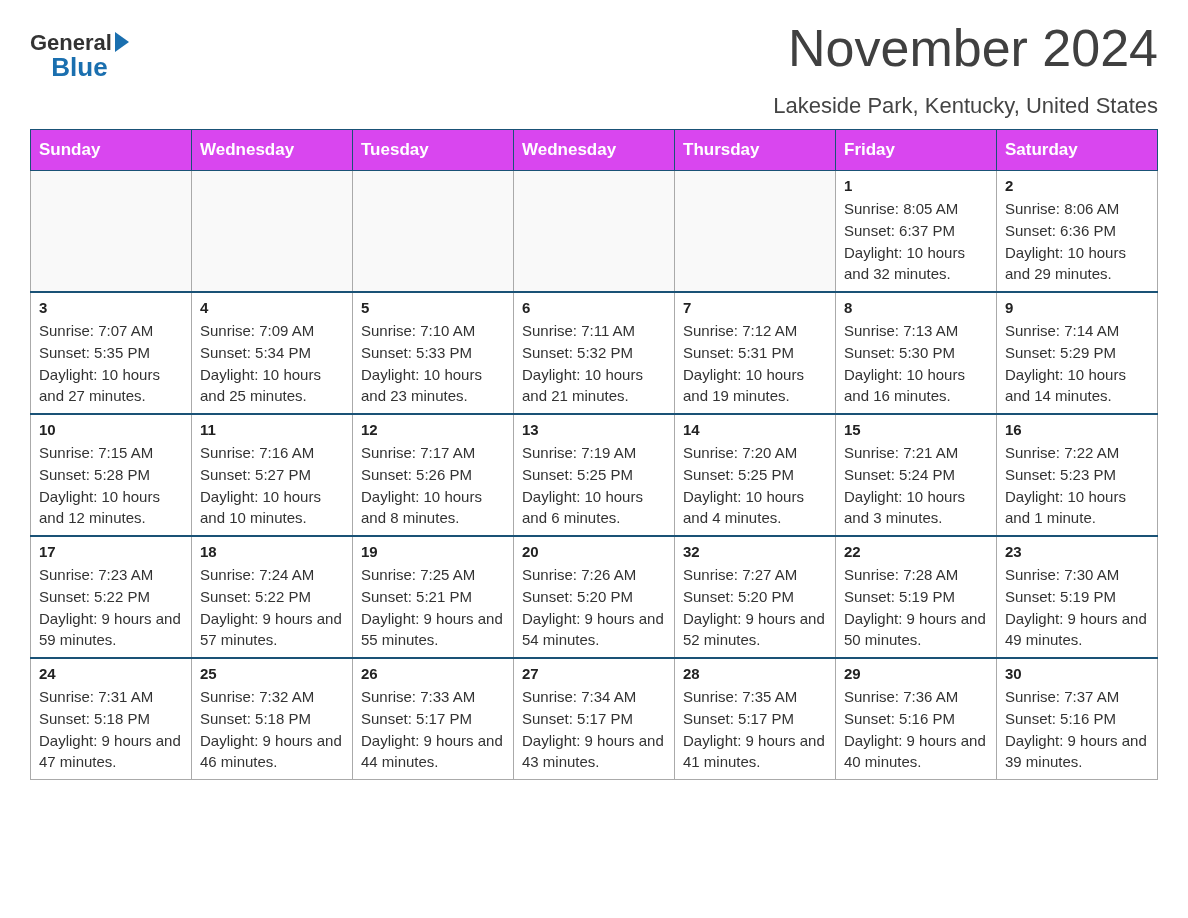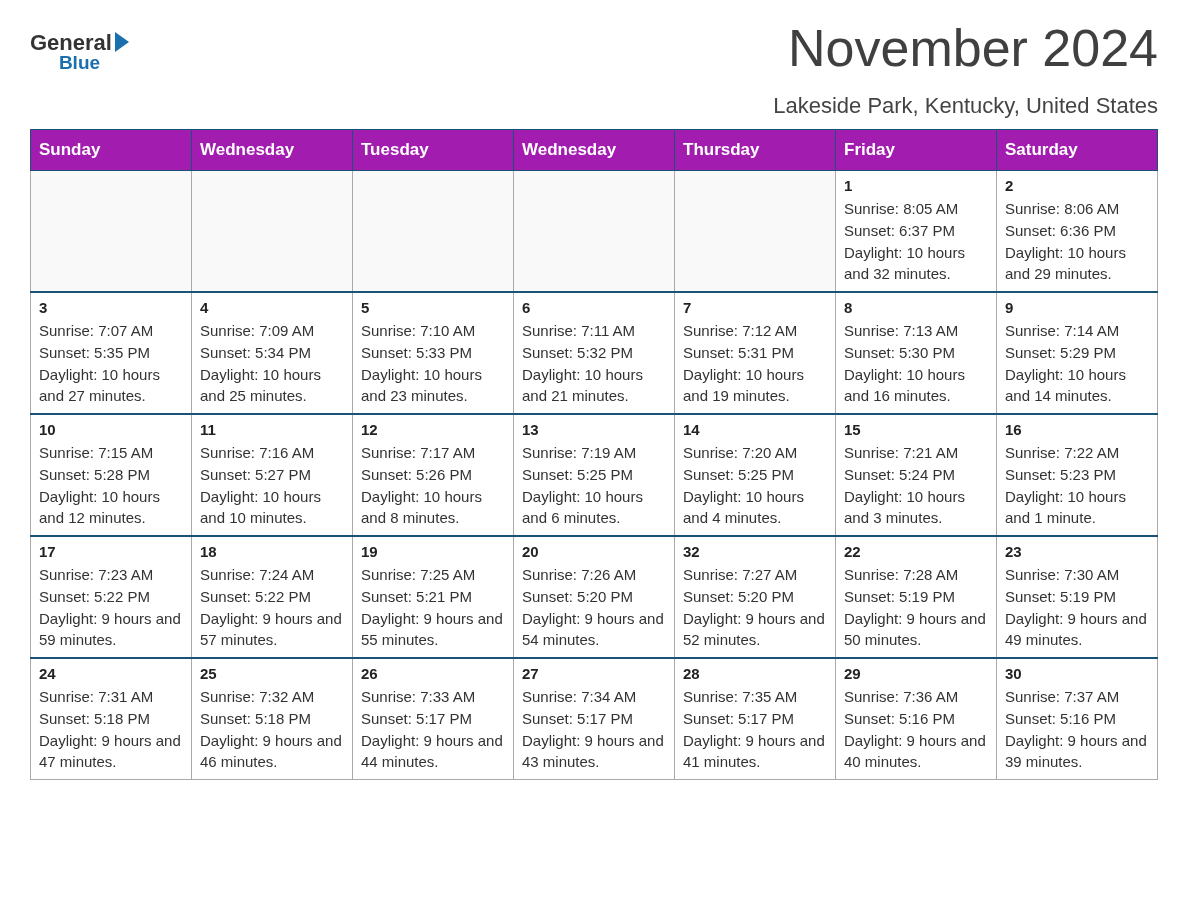--- a/index.html
+++ b/index.html
@@ -34,21 +34,21 @@
     .logo-arrow {
       width: 0;
       height: 0;
       border-left: 14px solid #1a6faf;
       border-top: 10px solid transparent;
       border-bottom: 10px solid transparent;
       margin-left: 3px;
       margin-top: -2px;
     }
     .logo-bottom {
-      font-size: 19px;
+      font-size: 26px;
       font-weight: bold;
       color: #1a6faf;
       margin-top: -4px;
       margin-left: 0;
     }
     .title-area {
       text-align: right;
     }
     .month-title {
       font-size: 52px;
@@ -60,21 +60,21 @@
       font-size: 22px;
       color: #444;
       margin-top: 16px;
     }
     .calendar {
       width: 100%;
       border-collapse: collapse;
       margin-top: 8px;
     }
     .calendar th {
-      background: #a21caf;
+      background: #d946ef;
       color: #fff;
       font-size: 17px;
       font-weight: bold;
       padding: 10px 8px;
       text-align: left;
       border: 1px solid #1a5276;
     }
     .calendar td {
       border: 1px solid #aaa;
       vertical-align: top;

